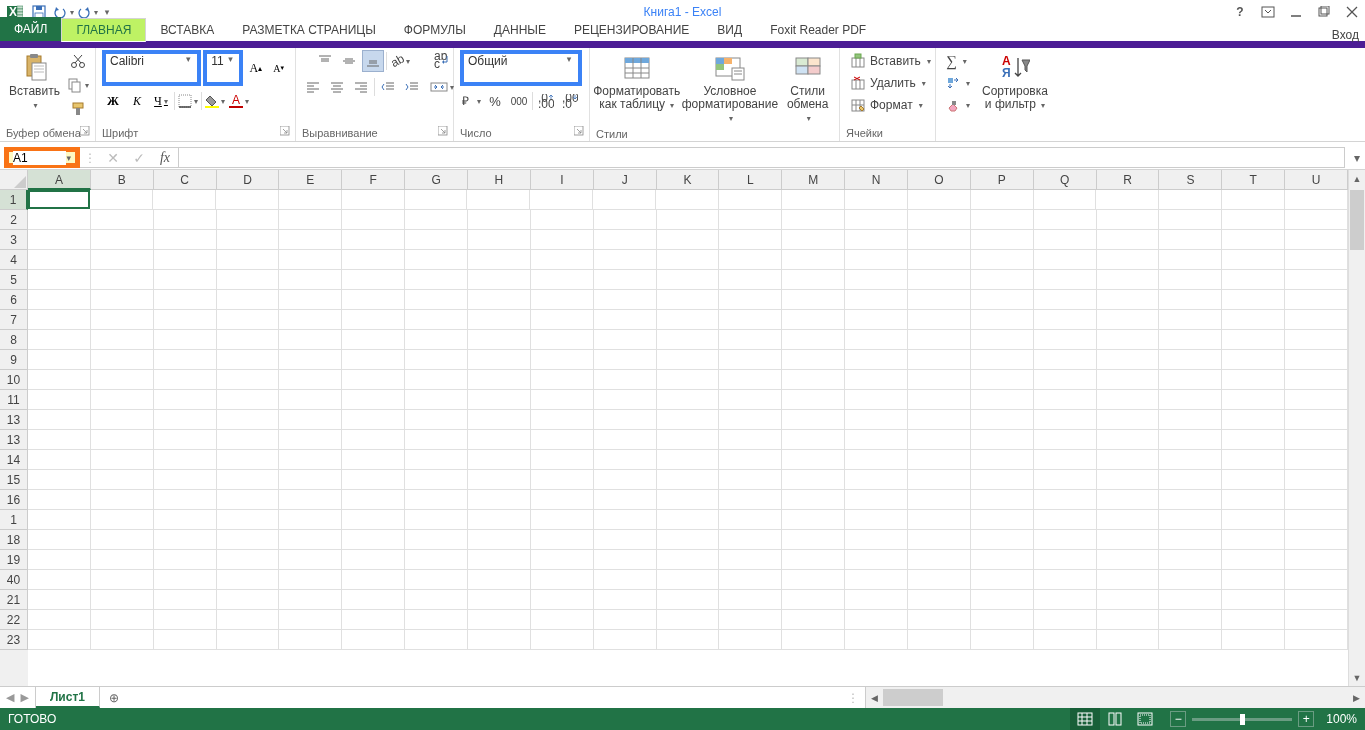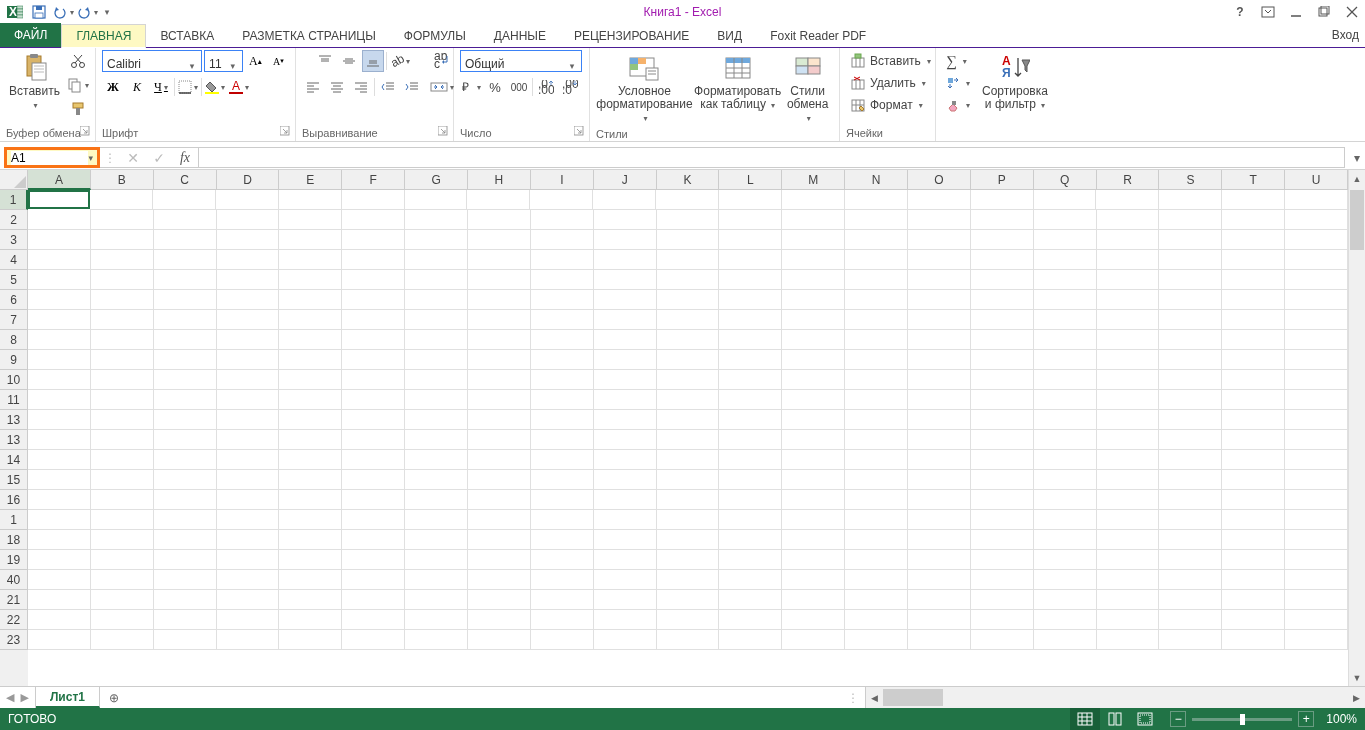--- a/index.html
+++ b/index.html
@@ -1,49 +1,49 @@
 <!DOCTYPE html>
 <html><head>
 <meta charset="utf-8">
 <style>
 *{box-sizing:border-box;margin:0;padding:0;font-family:"Segoe UI",Tahoma,sans-serif;font-size:12px;user-select:none}
 body{background:#fff;overflow:hidden;width:1365px;height:730px;position:relative}
 .titlebar{height:24px;background:#fff;display:flex;align-items:center;padding:0 4px;position:relative}
 .qat{display:flex;align-items:center;gap:2px}
 .qat-btn{width:22px;height:22px;display:flex;align-items:center;justify-content:center;cursor:pointer}
-.title-center{position:absolute;left:50%;transform:translateX(-50%);color:#a21caf;font-size:12px}
+.title-center{position:absolute;left:50%;transform:translateX(-50%);color:#3b82f6;font-size:12px}
 .winctrl{position:absolute;right:0;display:flex;gap:2px;align-items:center}
 .winctrl .wb{width:26px;height:20px;display:flex;align-items:center;justify-content:center;cursor:pointer;color:#555}
-.tabbar{height:24px;background:#fff;display:flex;align-items:flex-end;border-bottom:1px solid #4c1d95;position:relative}
+.tabbar{height:24px;background:#fff;display:flex;align-items:flex-end;border-bottom:7px solid #4c1d95;position:relative}
 .tab{padding:4px 14px;color:#444;cursor:pointer;text-transform:uppercase;font-size:12px}
 .tab.file{background:#217346;color:#fff;padding:5px 14px}
-.tab.active{background:#fef9c3;border:1px solid #d4d4d4;border-bottom:1px solid #fff;margin-bottom:-1px;color:#217346}
+.tab.active{background:#bef264;border:1px solid #d4d4d4;border-bottom:1px solid #fff;margin-bottom:-1px;color:#217346}
 .signin{position:absolute;right:6px;top:4px;color:#444;font-size:12px}
 .ribbon{height:94px;background:#fff;border-bottom:1px solid #d4d4d4;display:flex}
 .group{border-right:1px solid #e1e1e1;padding:2px 6px 0;display:flex;flex-direction:column;justify-content:space-between;position:relative}
 .group-body{display:flex;gap:4px;flex:1}
 .group-label{text-align:left;color:#666;font-size:11px;padding:2px 0;white-space:nowrap}
 .dlg-launcher{position:absolute;bottom:3px;right:3px;width:14px;height:14px;display:flex;align-items:center;justify-content:center;cursor:pointer}
 .vstack{display:flex;flex-direction:column;gap:2px;align-items:center}
 .hstack{display:flex;gap:2px;align-items:center}
 .bigbtn{display:flex;flex-direction:column;align-items:center;justify-content:flex-start;padding:2px 4px;cursor:pointer;text-align:center;min-width:40px}
 .bigbtn .ico{width:32px;height:32px;display:flex;align-items:center;justify-content:center}
 .bigbtn .lbl{font-size:11px;color:#444;line-height:1.1;margin-top:1px}
 .smbtn{width:22px;height:22px;display:flex;align-items:center;justify-content:center;cursor:pointer}
 .smbtn.active{background:#c7d8ed;border:1px solid #9bb0ce}
-.combo{height:22px;border:1px solid #3b82f6;background:#fff;display:flex;align-items:flex-end;padding:0 2px 0 4px;cursor:pointer}
+.combo{height:36px;border:4px solid #3b82f6;background:#fff;display:flex;align-items:flex-start;padding:0 2px 0 4px;cursor:pointer}
 .combo .cv{flex:1;font-size:12px;color:#333}
 .combo .cdrop{width:14px;text-align:center;color:#666;font-size:9px}
 .rowbtn{display:flex;align-items:center;padding:2px 4px;cursor:pointer;height:22px;gap:4px}
 .rowbtn .ric{width:16px;height:16px;display:flex;align-items:center;justify-content:center}
 .rowbtn .rlbl{font-size:12px;color:#444}
 .dd{font-size:8px;color:#666;margin-left:2px}
 
 .fbar{height:24px;border-bottom:1px solid #d4d4d4;display:flex;align-items:stretch;margin-top:4px}
-.namebox{width:96px;border:3px solid #f97316;margin:1px 0 1px 4px;display:flex;align-items:center;padding:0 4px;background:#fef9c3}
+.namebox{width:76px;border:5px solid #f97316;margin:1px 0 1px 4px;display:flex;align-items:center;padding:0 4px;background:#fef9c3}
 .namebox input{border:none;outline:none;width:100%;font-size:12px}
 .namebox .ndrop{color:#666;font-size:9px;cursor:pointer}
 .fxbtns{display:flex;align-items:center;border:1px solid #ccc;border-left:none;margin:1px 0;padding:0 4px;gap:8px}
 .fxbtn{color:#bbb;font-size:14px;cursor:pointer;width:18px;text-align:center}
 .fxinput{flex:1;border:1px solid #ccc;border-left:none;margin:1px 4px 1px 0;padding:0 4px;display:flex;align-items:center}
 .fxexpand{width:16px;display:flex;align-items:center;justify-content:center;color:#666;cursor:pointer}
 
 .gridwrap{position:absolute;top:170px;left:0;right:0;bottom:44px;overflow:hidden}
 .gridinner{position:relative;width:100%;height:100%}
 .selectall{position:absolute;top:0;left:0;width:28px;height:20px;background:#f0f0f0;border-right:1px solid #ccc;border-bottom:1px solid #ccc;cursor:pointer}
@@ -408,43 +408,43 @@
           <path d="M3 3 L7 7 M7 4 L7 7 L4 7" fill="none" stroke="#888" stroke-width="0.8"></path>
         </svg>
       </div>
   </div>
 
   <div class="group" style="width:250px">
     <div class="group-body">
       <div class="bigbtn">
         <div class="ico">
             <svg width="32" height="28">
+              <rect x="4" y="4" width="24" height="20" fill="#fff" stroke="#888"></rect>
+              <rect x="4" y="4" width="24" height="5" fill="#6fa8dc"></rect>
+              <line x1="12" y1="4" x2="12" y2="24" stroke="#888"></line>
+              <line x1="20" y1="4" x2="20" y2="24" stroke="#888"></line>
+              <line x1="4" y1="14" x2="28" y2="14" stroke="#888"></line>
+              <line x1="4" y1="19" x2="28" y2="19" stroke="#888"></line>
+            </svg>
+          </div>
+        <div class="lbl"><span>Форматировать</span><br><span>как таблицу</span> <span class="dd">▾</span></div>
+      </div>
+      <div class="bigbtn">
+        <div class="ico">
+            <svg width="32" height="28">
               <rect x="2" y="4" width="24" height="18" fill="#fff" stroke="#888"></rect>
               <rect x="2" y="4" width="8" height="6" fill="#6fa8dc"></rect>
               <rect x="10" y="4" width="8" height="6" fill="#f6b26b"></rect>
               <rect x="2" y="10" width="8" height="6" fill="#93c47d"></rect>
               <rect x="18" y="14" width="12" height="12" fill="#fff" stroke="#888"></rect>
               <line x1="20" y1="17" x2="28" y2="17" stroke="#888"></line>
               <line x1="20" y1="20" x2="28" y2="20" stroke="#888"></line>
             </svg>
           </div>
         <div class="lbl"><span>Условное</span><br><span>форматирование</span> <span class="dd">▾</span></div>
-      </div>
-      <div class="bigbtn">
-        <div class="ico">
-            <svg width="32" height="28">
-              <rect x="4" y="4" width="24" height="20" fill="#fff" stroke="#888"></rect>
-              <rect x="4" y="4" width="24" height="5" fill="#6fa8dc"></rect>
-              <line x1="12" y1="4" x2="12" y2="24" stroke="#888"></line>
-              <line x1="20" y1="4" x2="20" y2="24" stroke="#888"></line>
-              <line x1="4" y1="14" x2="28" y2="14" stroke="#888"></line>
-              <line x1="4" y1="19" x2="28" y2="19" stroke="#888"></line>
-            </svg>
-          </div>
-        <div class="lbl"><span>Форматировать</span><br><span>как таблицу</span> <span class="dd">▾</span></div>
       </div>
       <div class="bigbtn">
         <div class="ico">
             <svg width="32" height="28">
               <rect x="4" y="4" width="12" height="8" fill="#d9ead3" stroke="#888"></rect>
               <rect x="16" y="4" width="12" height="8" fill="#fce5cd" stroke="#888"></rect>
               <rect x="4" y="12" width="12" height="8" fill="#cfe2f3" stroke="#888"></rect>
               <rect x="16" y="12" width="12" height="8" fill="#f4cccc" stroke="#888"></rect>
             </svg>
           </div>

